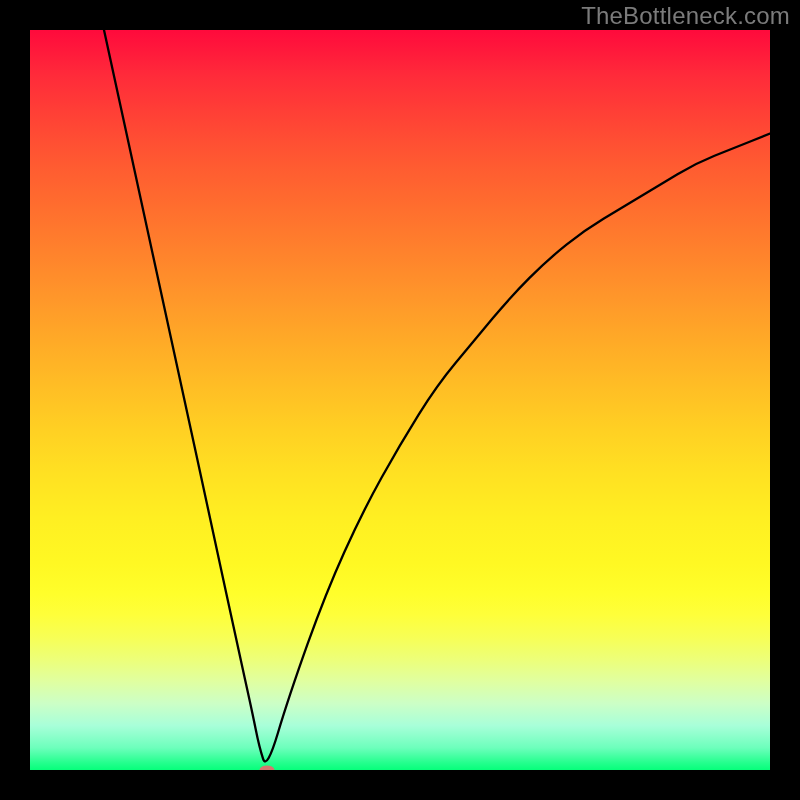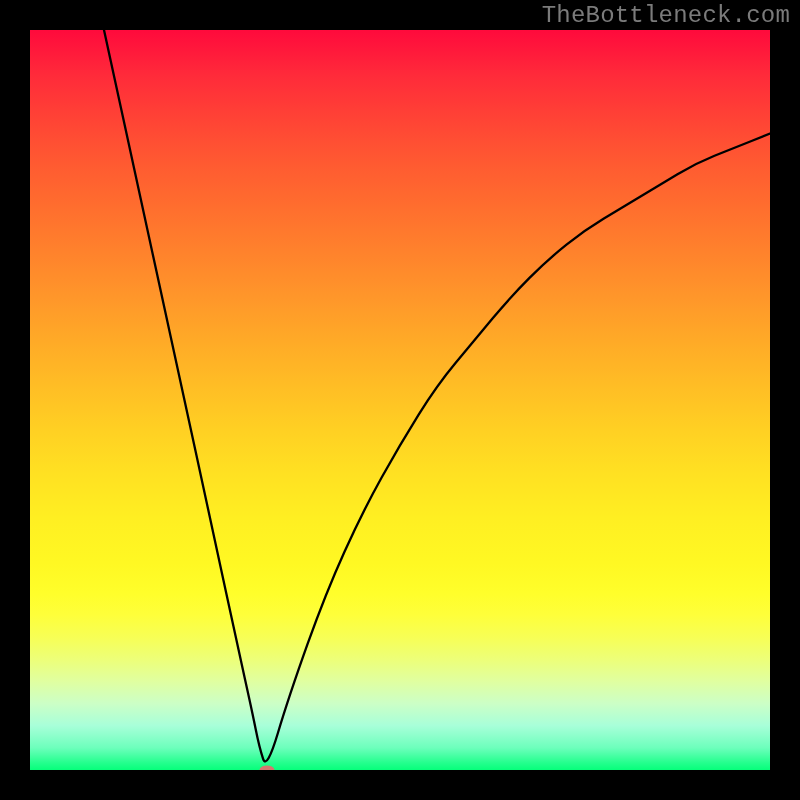--- a/index.html
+++ b/index.html
@@ -9,21 +9,20 @@
     height: 800px;
     background: #000;
     overflow: hidden;
     font-family: Arial, Helvetica, sans-serif;
   }
   .stage {
     position: relative;
     width: 800px;
     height: 800px;
     background: #000;
-    font-family: Liberation Mono, monospace;
   }
   .watermark {
     position: absolute;
     top: 2px;
     right: 10px;
     color: #7b7b7b;
     font-size: 24px;
     font-weight: 400;
     letter-spacing: 0.2px;
     z-index: 5;

